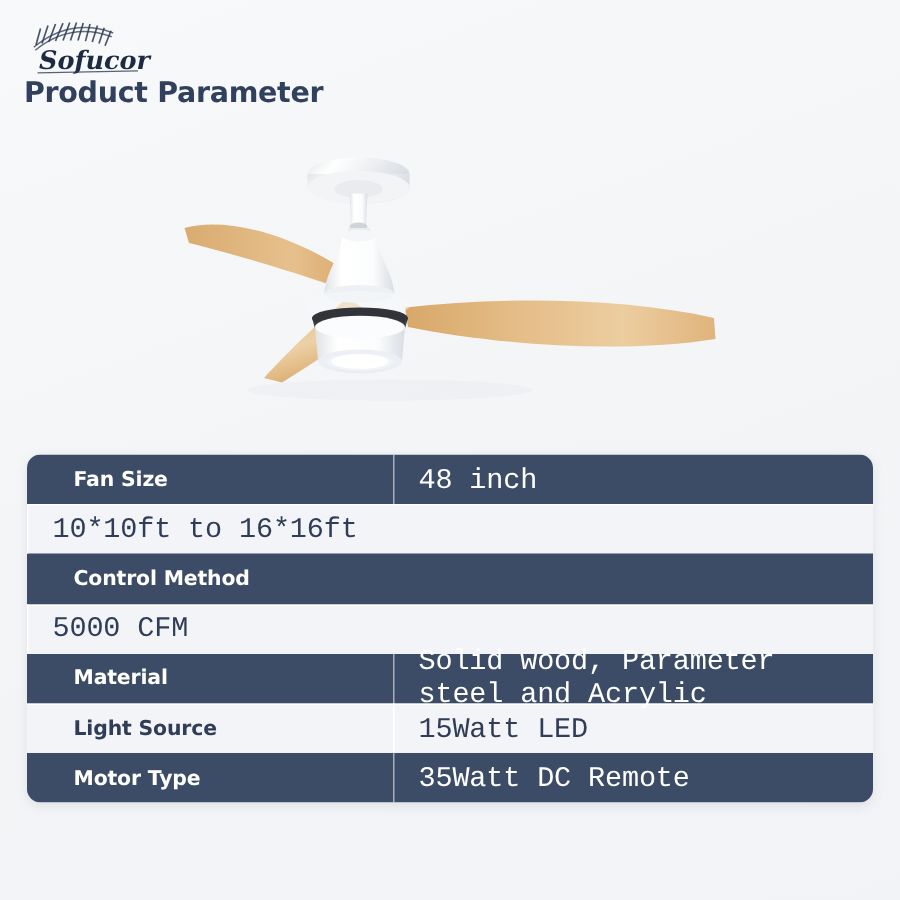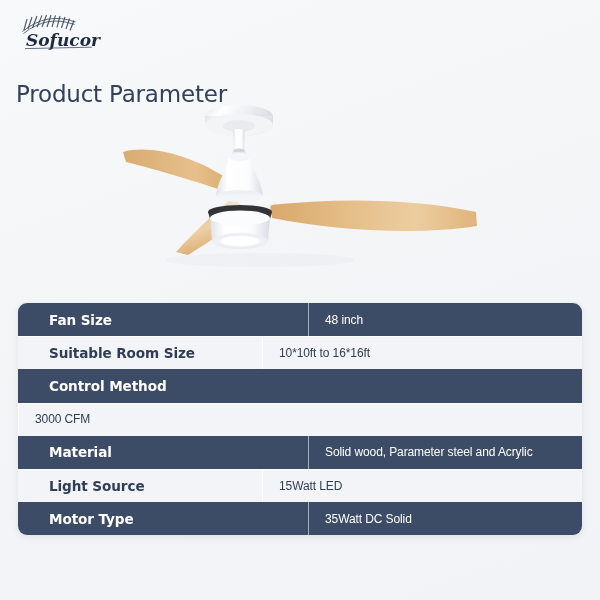--- a/index.html
+++ b/index.html
@@ -24,26 +24,25 @@
     width: 96px;
     height: 46px;
   }
   .logo-svg { display: block; width: 96px; height: 46px; }
 
   
   .page-title {
     position: absolute;
     left: 16px;
     top: 51px;
-    font-size: 23px;
-    font-weight: 400;
+    font-size: 19px;
+    font-weight: 700;
     letter-spacing: -0.2px;
     color: #31405c;
     font-family: "DejaVu Sans", sans-serif;
-    margin-top: 30px;
   }
 
   
   .product-image {
     position: absolute;
     left: 120px;
     top: 100px;
     width: 370px;
     height: 180px;
   }
@@ -60,44 +59,44 @@
     box-shadow: 0 2px 7px rgba(90,100,125,0.13);
     background: #eef0f4;
   }
 
   .spec-row {
     display: flex;
     height: 33.2px;
     align-items: stretch;
   }
 
-  .spec-row.dark  { background: #3d4c66; gap: 46px; }
+  .spec-row.dark  { background: #3d4c66; }
   .spec-row.light { background: #f3f4f7; }
   .spec-row.light:last-child { background: #e9ecf3; }
 
   .spec-label {
     width: 244px;
     flex: 0 0 244px;
     display: flex;
     align-items: center;
     padding-left: 31px;
     font-size: 13.6px;
     font-weight: 700;
     font-family: "DejaVu Sans", sans-serif;
     letter-spacing: -0.1px;
   }
 
   .spec-value {
     flex: 1 1 auto;
     display: flex;
     align-items: center;
     padding-left: 16px;
-    font-size: 12px;
+    font-size: 19px;
     font-weight: 400;
-    font-family: Liberation Sans, sans-serif;
+    font-family: Liberation Mono, monospace;
     letter-spacing: -0.1px;
   }
 
   .spec-row.dark .spec-label,
   .spec-row.dark .spec-value { color: #ffffff; }
 
   .spec-row.light .spec-label,
   .spec-row.light .spec-value { color: #2f3d57; }
 
   
@@ -209,41 +208,40 @@
 </div>
 
 <div class="spec-table">
 
   <div class="spec-row dark">
     <div class="spec-label">Fan Size</div>
     <div class="spec-value">48 inch</div>
   </div>
 
   <div class="spec-row light">
-    <div class="spec-label">Suitable Room Size</div>
     <div class="spec-value">10*10ft to 16*16ft</div>
   </div>
 
   <div class="spec-row dark">
     <div class="spec-label">Control Method</div>
   </div>
 
   <div class="spec-row light">
-    <div class="spec-value">3000 CFM</div>
+    <div class="spec-value">5000 CFM</div>
   </div>
 
   <div class="spec-row dark">
     <div class="spec-label">Material</div>
     <div class="spec-value">Solid wood, Parameter steel and Acrylic</div>
   </div>
 
   <div class="spec-row light">
     <div class="spec-label">Light Source</div>
     <div class="spec-value">15Watt LED</div>
   </div>
 
   <div class="spec-row dark">
     <div class="spec-label">Motor Type</div>
-    <div class="spec-value">35Watt DC Solid</div>
+    <div class="spec-value">35Watt DC Remote</div>
   </div>
 
 
 </div>
 
 </body></html>

